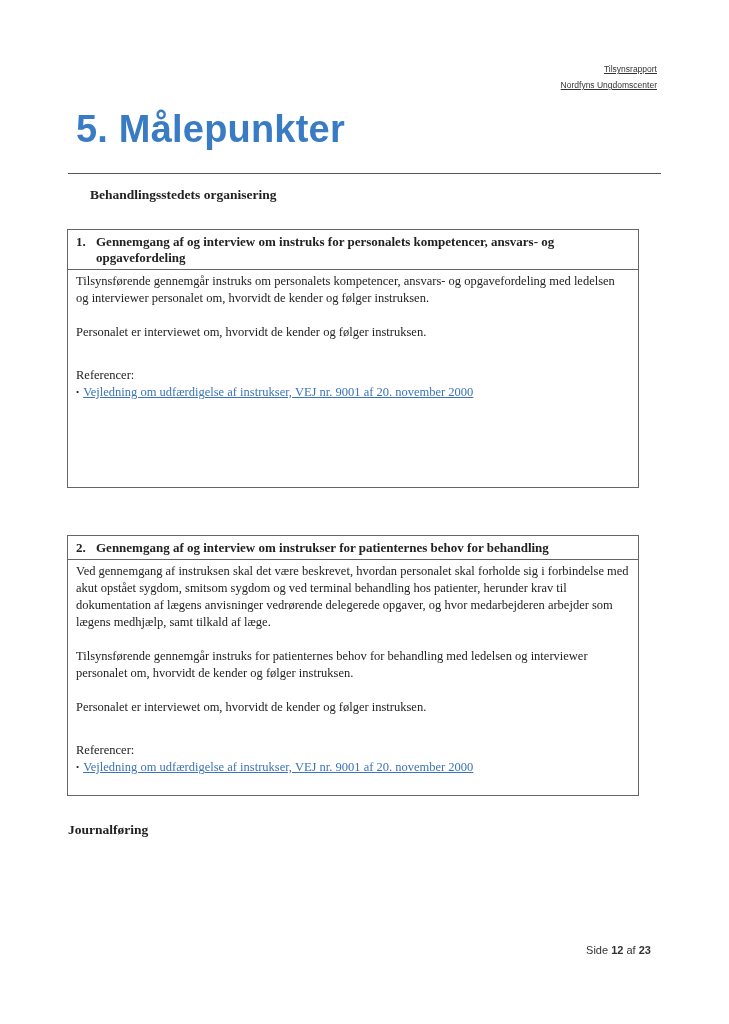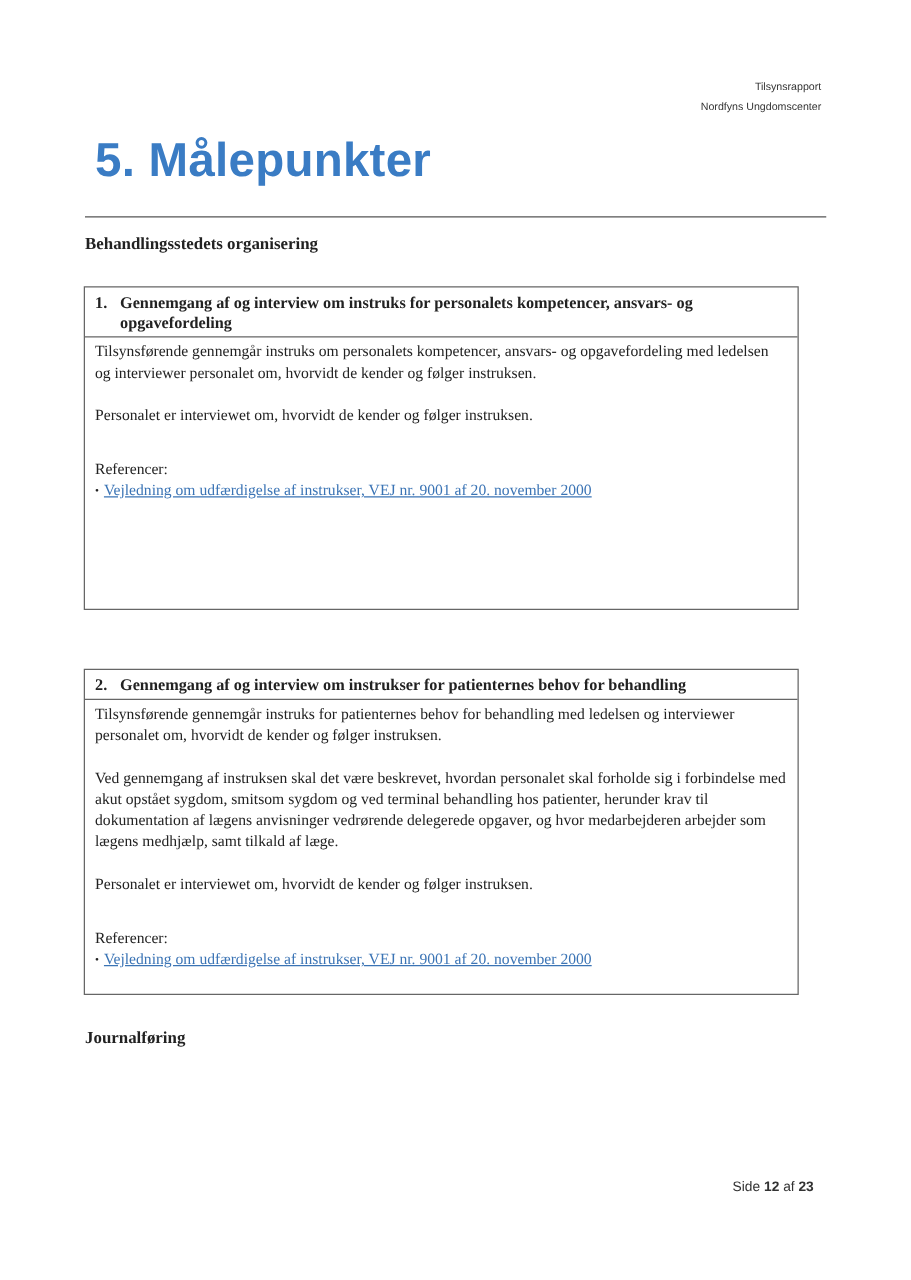--- a/index.html
+++ b/index.html
@@ -1,28 +1,28 @@
 <!DOCTYPE html>
 <html><head>
 <meta charset="utf-8">
 <style>
   html, body { margin: 0; padding: 0; background: #ffffff; }
   body { width: 729px; height: 1024px; position: relative; overflow: hidden;
          font-family: "DejaVu Serif", serif; color: #222; }
   .hdr { position: absolute; right: 72px; text-align: right;
-         font-family: "Liberation Sans", sans-serif; font-size: 8.5px; color: #333; }
+         font-family: "Liberation Sans", sans-serif; font-size: 8.5px; color: #333; text-decoration: underline; }
   .hdr1 { top: 64px; }
   .hdr2 { top: 80px; }
   .title { position: absolute; left: 76px; top: 108px; margin: 0;
            font-family: "Liberation Sans", sans-serif; font-weight: bold;
            font-size: 38px; color: #3a7cc4; letter-spacing: 0.2px; }
   .rule { position: absolute; left: 68px; top: 173px; width: 593px; height: 1px; background: #555; }
   .section { position: absolute; left: 68px; margin: 0;
              font-family: "Liberation Serif", serif; font-weight: bold; font-size: 13.5px; color: #222; }
-  .sec1 { top: 187px; }
+  .sec1 { top: 187px; margin-left: 22px; }
   .sec2 { top: 822px; }
   .box { position: absolute; left: 67px; width: 570px; border: 1px solid #666;
          font-family: "Liberation Serif", serif; font-size: 12.5px; line-height: 17px; }
   .box1 { top: 229px; height: 257px; }
   .box2 { top: 535px; height: 259px; }
   .box-head { border-bottom: 1px solid #666; padding: 4px 8px 3px 8px;
               font-weight: bold; font-size: 13px; line-height: 16px; display: flex; }
   .box-head .num { width: 20px; flex: 0 0 20px; }
   .box-body { padding: 3px 8px; }
   .box-body p { margin: 0 0 17px 0; }
@@ -59,22 +59,22 @@
     </div>
   </div>
 </div>
 
 <div class="box box2">
   <div class="box-head">
     <span class="num">2.</span>
     <span>Gennemgang af og interview om instrukser for patienternes behov for behandling</span>
   </div>
   <div class="box-body">
+    <p>Ved gennemgang af instruksen skal det være beskrevet, hvordan personalet skal forholde sig i forbindelse med akut opstået sygdom, smitsom sygdom og ved terminal behandling hos patienter, herunder krav til dokumentation af lægens anvisninger vedrørende delegerede opgaver, og hvor medarbejderen arbejder som lægens medhjælp, samt tilkald af læge.</p>
     <p>Tilsynsførende gennemgår instruks for patienternes behov for behandling med ledelsen og interviewer personalet om, hvorvidt de kender og følger instruksen.</p>
-    <p>Ved gennemgang af instruksen skal det være beskrevet, hvordan personalet skal forholde sig i forbindelse med akut opstået sygdom, smitsom sygdom og ved terminal behandling hos patienter, herunder krav til dokumentation af lægens anvisninger vedrørende delegerede opgaver, og hvor medarbejderen arbejder som lægens medhjælp, samt tilkald af læge.</p>
     <p style="margin-bottom:26px">Personalet er interviewet om, hvorvidt de kender og følger instruksen.</p>
     <div class="ref-label">Referencer:</div>
     <div class="ref-item">
       <span class="bullet">•</span><a class="ref-link">Vejledning om udfærdigelse af instrukser, VEJ nr. 9001 af 20. november 2000</a>
     </div>
   </div>
 </div>
 
 <h2 class="section sec2">Journalføring</h2>
 

